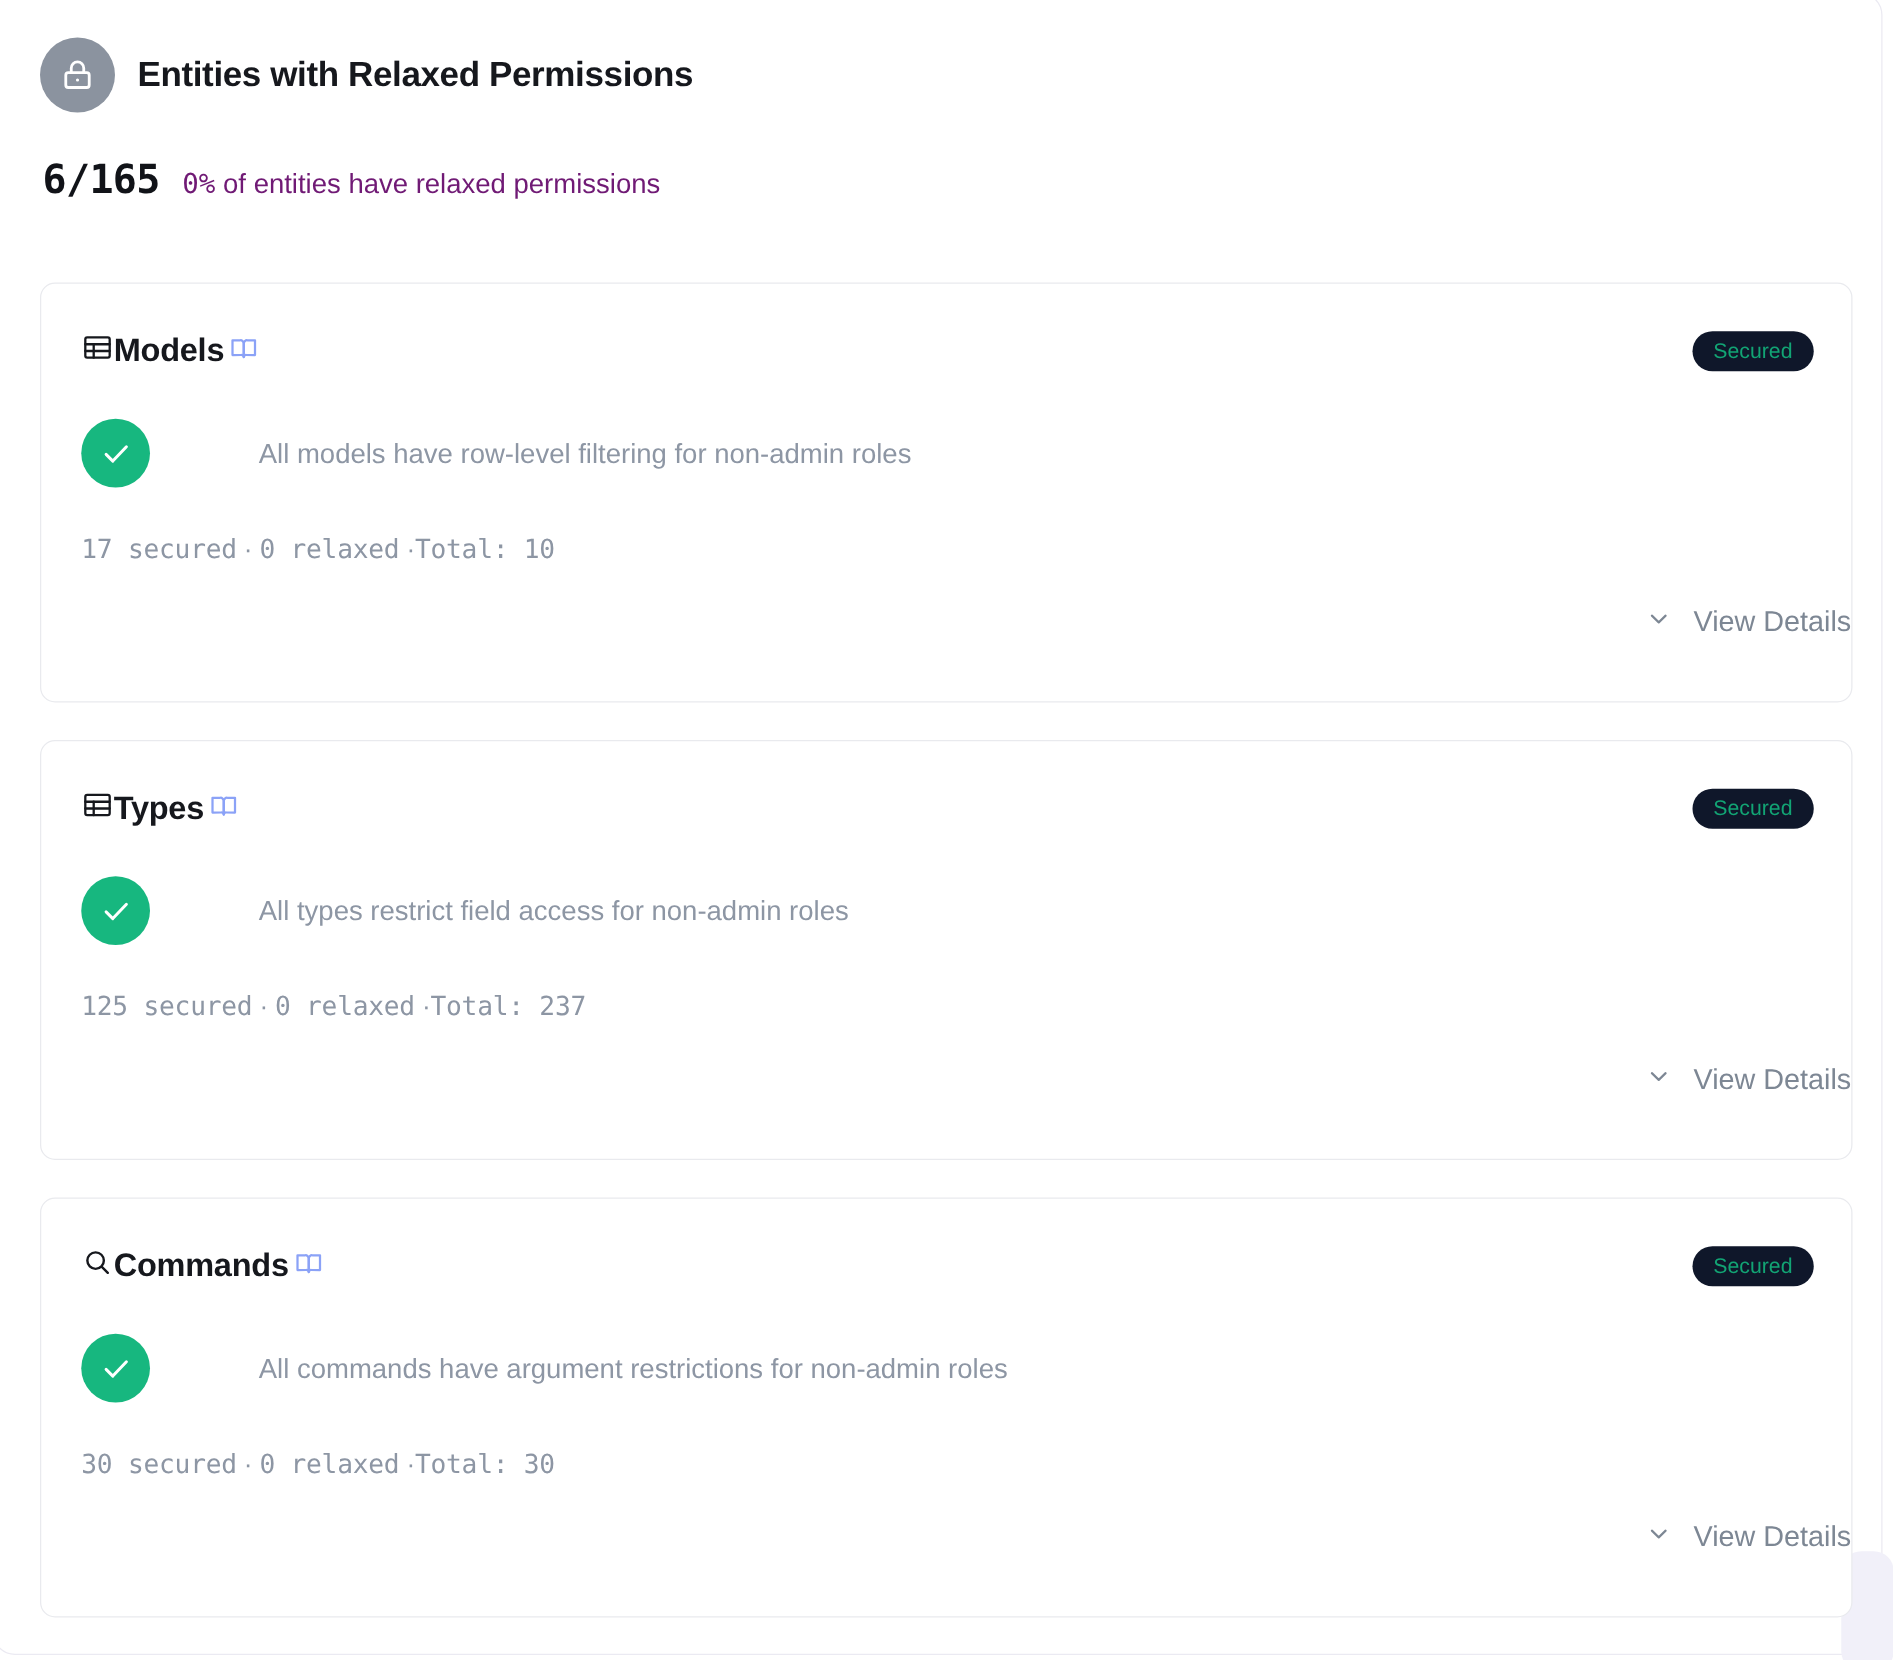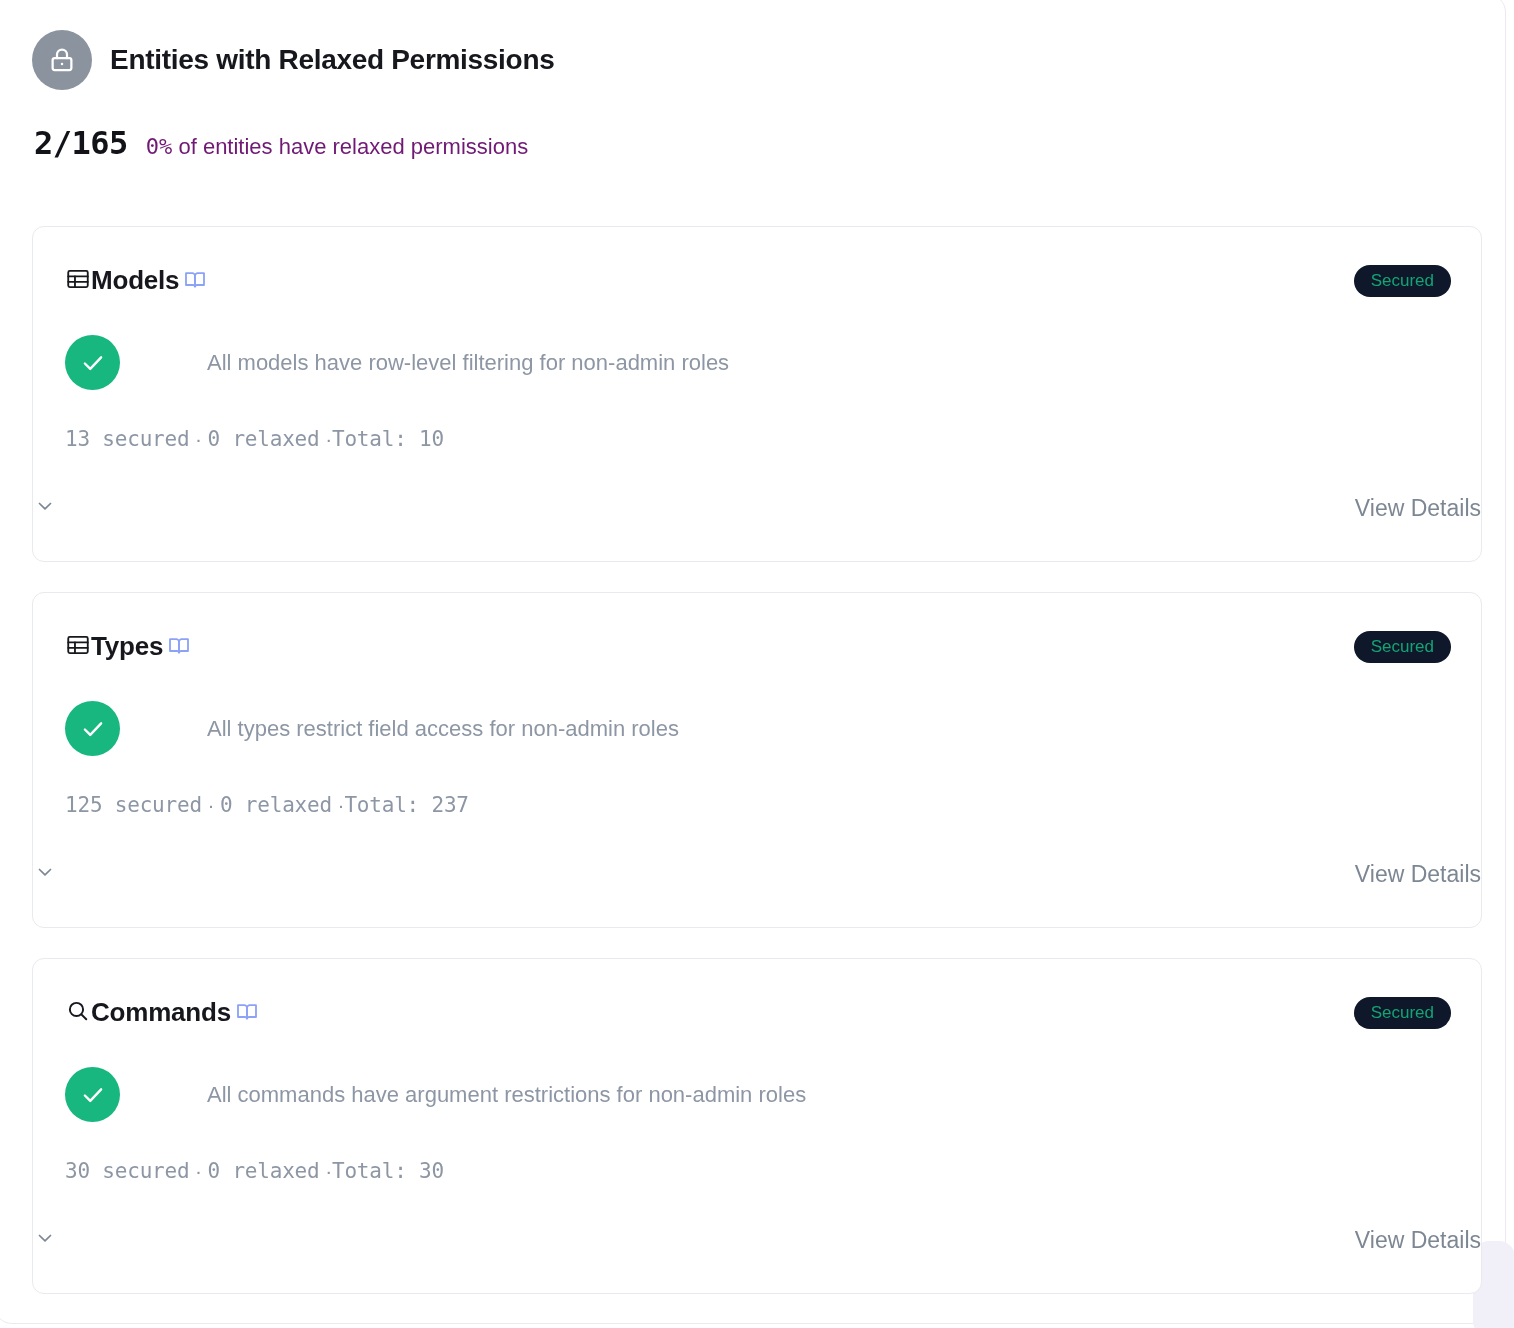--- a/index.html
+++ b/index.html
@@ -179,24 +179,24 @@
     letter-spacing: -0.2px;
   }
   .stats-line .plain {
     font-family: "Liberation Sans", sans-serif;
   }
 
   .view-details {
     position: absolute;
     left: 0;
     right: 0;
-    top: 267px;
-    display: flex;
-    align-items: center;
-    justify-content: space-between;
+    top: 256px;
+    display: flex;
+    align-items: center;
+    justify-content: flex-end;
     gap: 16px;
     cursor: pointer;
     user-select: none;
   }
   .view-details-label {
     font-size: 23px;
     color: #7d8794;
   }
 </style>
 </head>
@@ -213,21 +213,21 @@
       <svg width="30" height="30" viewBox="0 0 24 24" fill="none" stroke="#ffffff" stroke-width="1.8" stroke-linecap="round" stroke-linejoin="round">
         <rect x="4.5" y="10.5" width="15" height="9.5" rx="1.6"></rect>
         <path d="M8 10.5V7.6a4 4 0 0 1 8 0v2.9"></path>
         <circle cx="12" cy="15.2" r="1" fill="#ffffff" stroke="none"></circle>
       </svg>
     </div>
     <div class="header-title">Entities with Relaxed Permissions</div>
   </div>
 
   <div class="stat-row">
-    <div class="stat-big">2/165</div>
+    <div class="stat-big">6/165</div>
     <div class="stat-sub"><span>0%</span><span class="plain"> of entities have relaxed permissions</span></div>
   </div>
 
   <div class="card" id="card-0">
     <div class="card-head">
       <span>
         <svg width="26" height="26" viewBox="0 0 24 24" fill="none" stroke="#16181d" stroke-width="1.7" stroke-linecap="round" stroke-linejoin="round">
           <rect x="3" y="4.5" width="18" height="15" rx="1.4"></rect>
           <path d="M3 9.6h18"></path>
           <path d="M3 14.6h18"></path>
@@ -246,21 +246,21 @@
 
     <div class="desc-row">
       <div class="check-circle">
         <svg width="30" height="30" viewBox="0 0 24 24" fill="none" stroke="#ffffff" stroke-width="1.9" stroke-linecap="round" stroke-linejoin="round">
           <path d="M5.5 12.4l4.3 4.3 8.7-9.2"></path>
         </svg>
       </div>
       <div class="desc-text">All models have row-level filtering for non-admin roles</div>
     </div>
 
-    <div class="stats-line"><span>13 secured</span><span class="plain"> · </span><span>0 relaxed</span><span class="plain"> ·</span><span>Total: 10</span></div>
+    <div class="stats-line"><span>17 secured</span><span class="plain"> · </span><span>0 relaxed</span><span class="plain"> ·</span><span>Total: 10</span></div>
 
     <div class="view-details">
       <span>
         <svg width="24" height="24" viewBox="0 0 24 24" fill="none" stroke="#7d8794" stroke-width="1.7" stroke-linecap="round" stroke-linejoin="round">
           <path d="M6.5 9.5l5.5 5.4 5.5-5.4"></path>
         </svg>
       </span>
       <span class="view-details-label">View Details</span>
     </div>
   </div>

